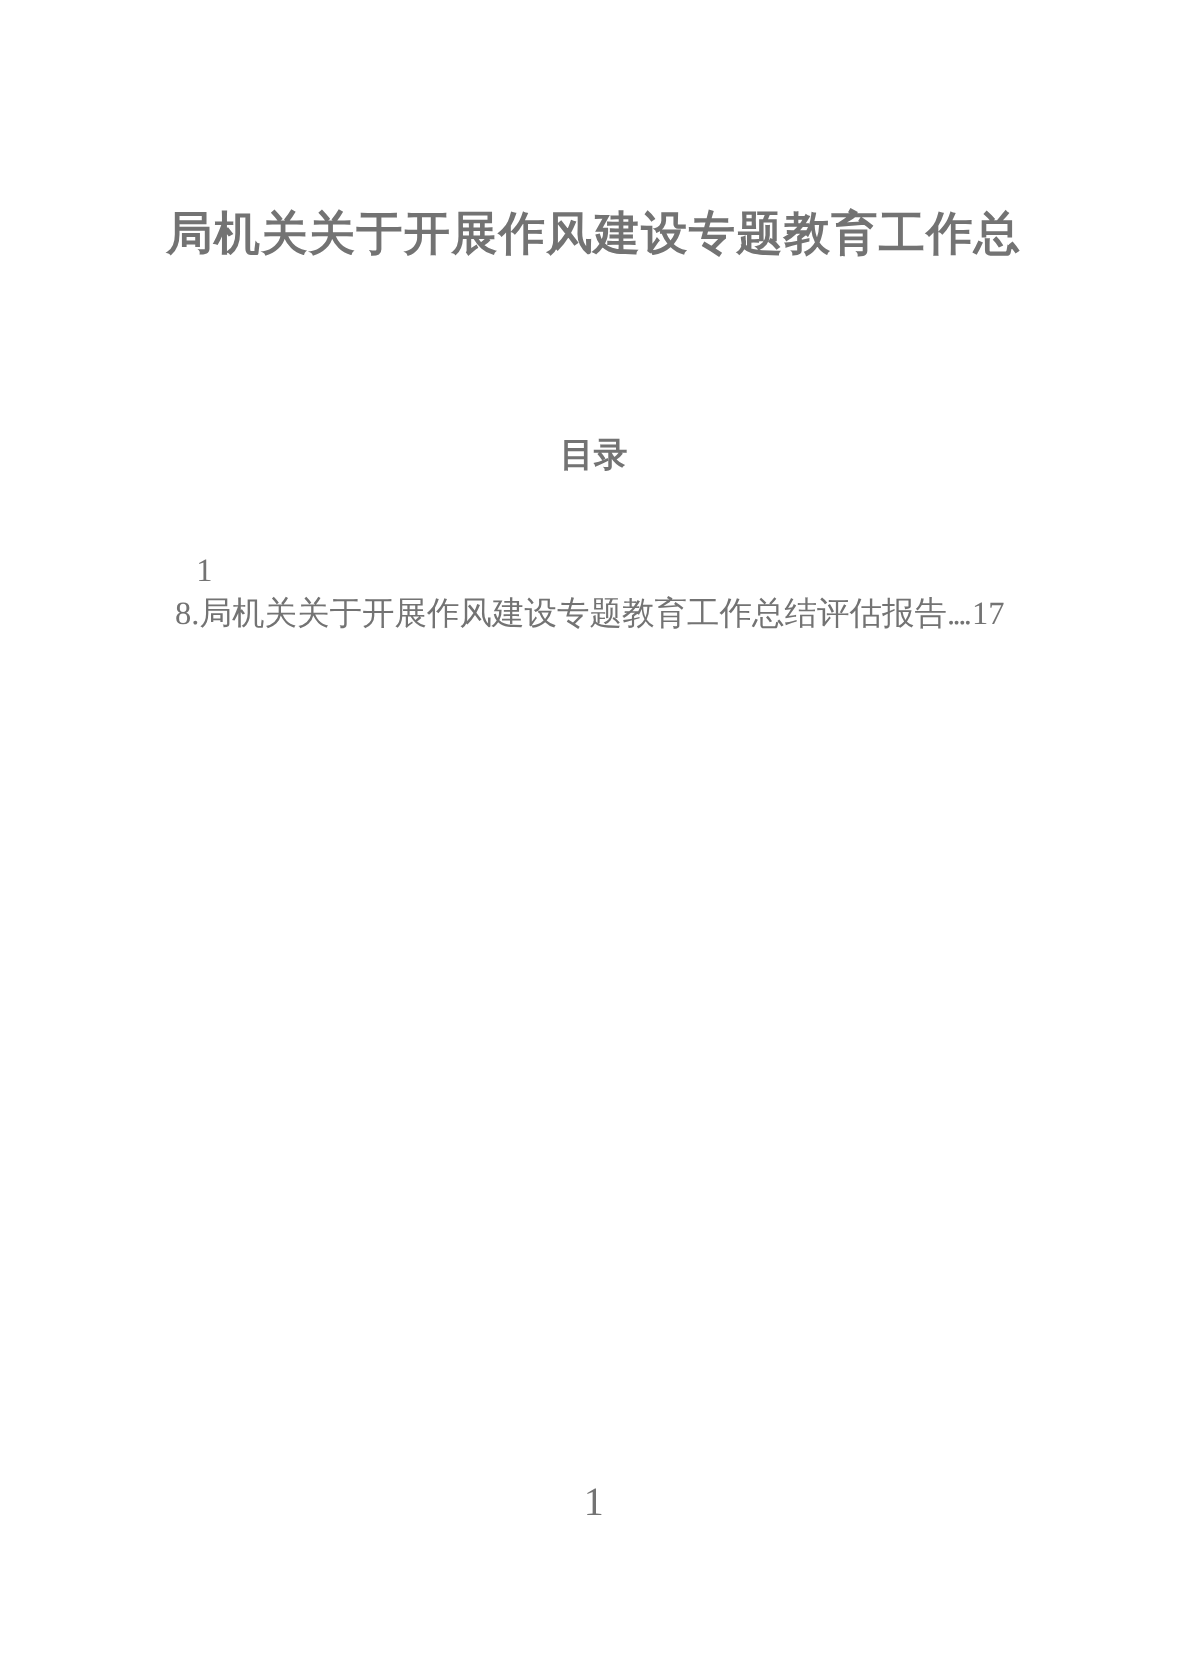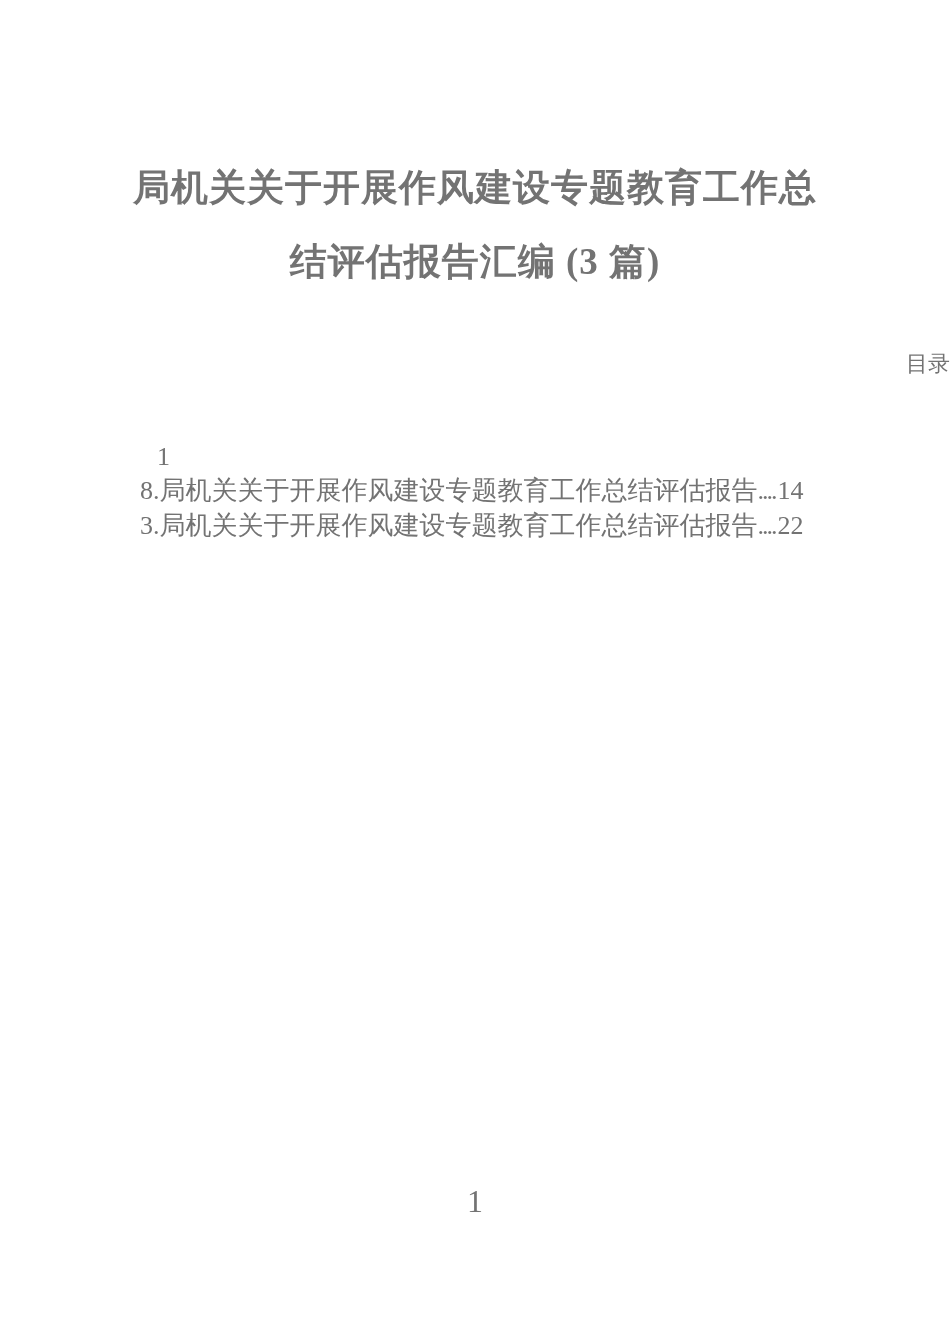--- a/index.html
+++ b/index.html
@@ -26,23 +26,23 @@
     font-weight: 700;
     line-height: 74px;
     letter-spacing: 1px;
     white-space: nowrap;
   }
   .toc-heading {
     position: absolute;
     top: 342px;
     left: 0;
     width: 100%;
-    text-align: right;
-    font-size: 22px;
-    font-weight: 400;
+    text-align: center;
+    font-size: 27px;
+    font-weight: 700;
     line-height: 44px;
   }
   .toc {
     position: absolute;
     top: 440px;
     left: 140px;
     width: 680px;
     font-size: 26px;
     line-height: 35px;
     white-space: nowrap;
@@ -68,31 +68,29 @@
     line-height: 40px;
   }
 </style>
 </head>
 <body>
 
 <div class="page">
 
   <div class="doc-title">
     <div>局机关关于开展作风建设专题教育工作总</div>
-    <div>结评估报告汇编 (3 篇)</div>
   </div>
 
   <div class="toc-heading">目录</div>
 
   <div class="toc">
 
     <div class="toc-orphan">1</div>
 
 
-    <div class="toc-line"><span>8.局机关关于开展作风建设专题教育工作总结评估报告</span><span class="leader">....</span><span>14</span></div>
+    <div class="toc-line"><span>8.局机关关于开展作风建设专题教育工作总结评估报告</span><span class="leader">....</span><span>17</span></div>
 
-    <div class="toc-line"><span>3.局机关关于开展作风建设专题教育工作总结评估报告</span><span class="leader">....</span><span>22</span></div>
 
   </div>
 
   <div class="footer-page-number">1</div>
 
 </div>
 
 </body></html>

